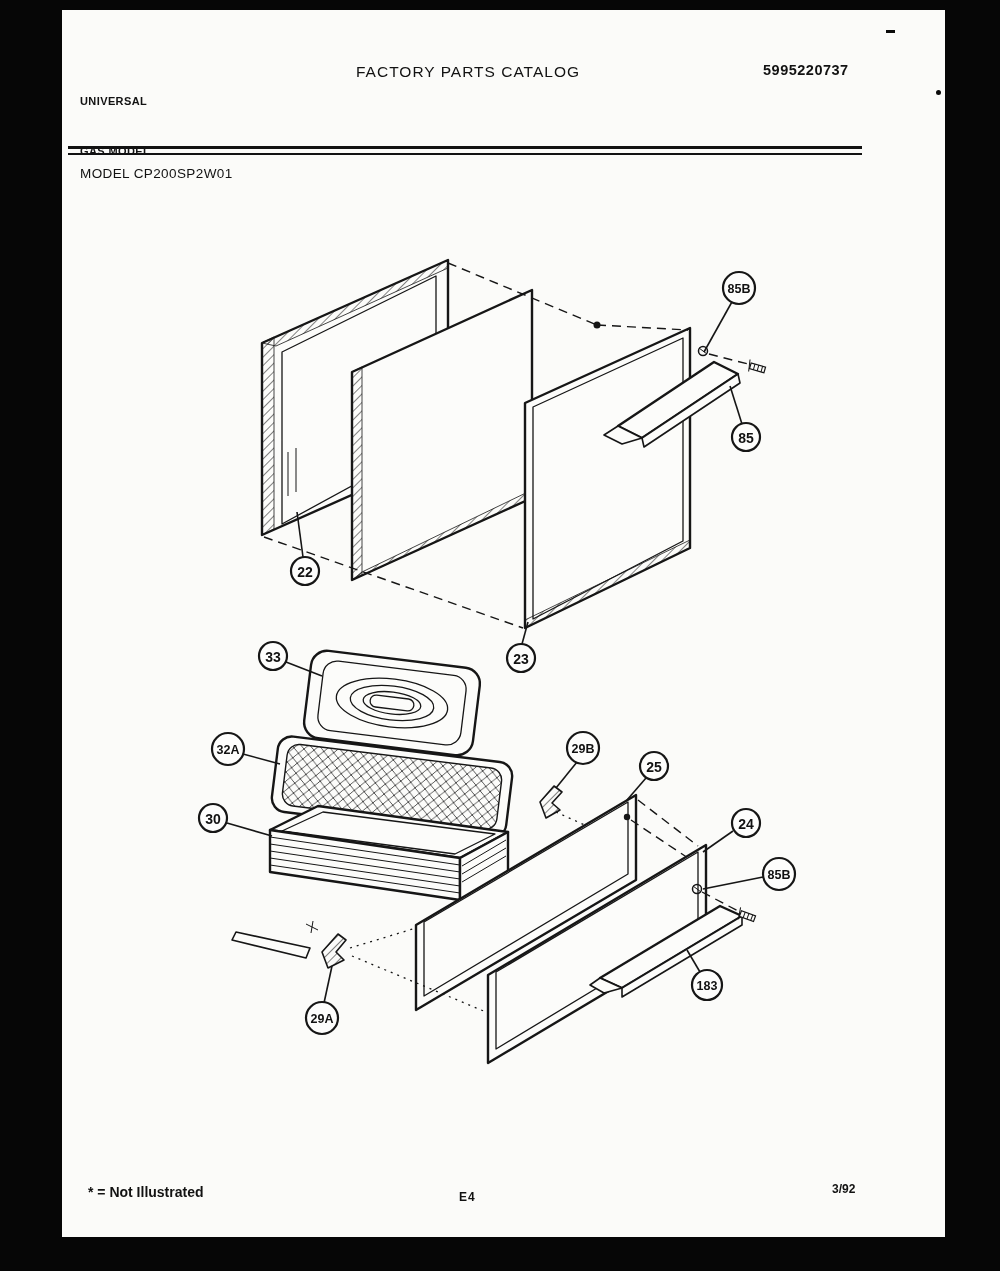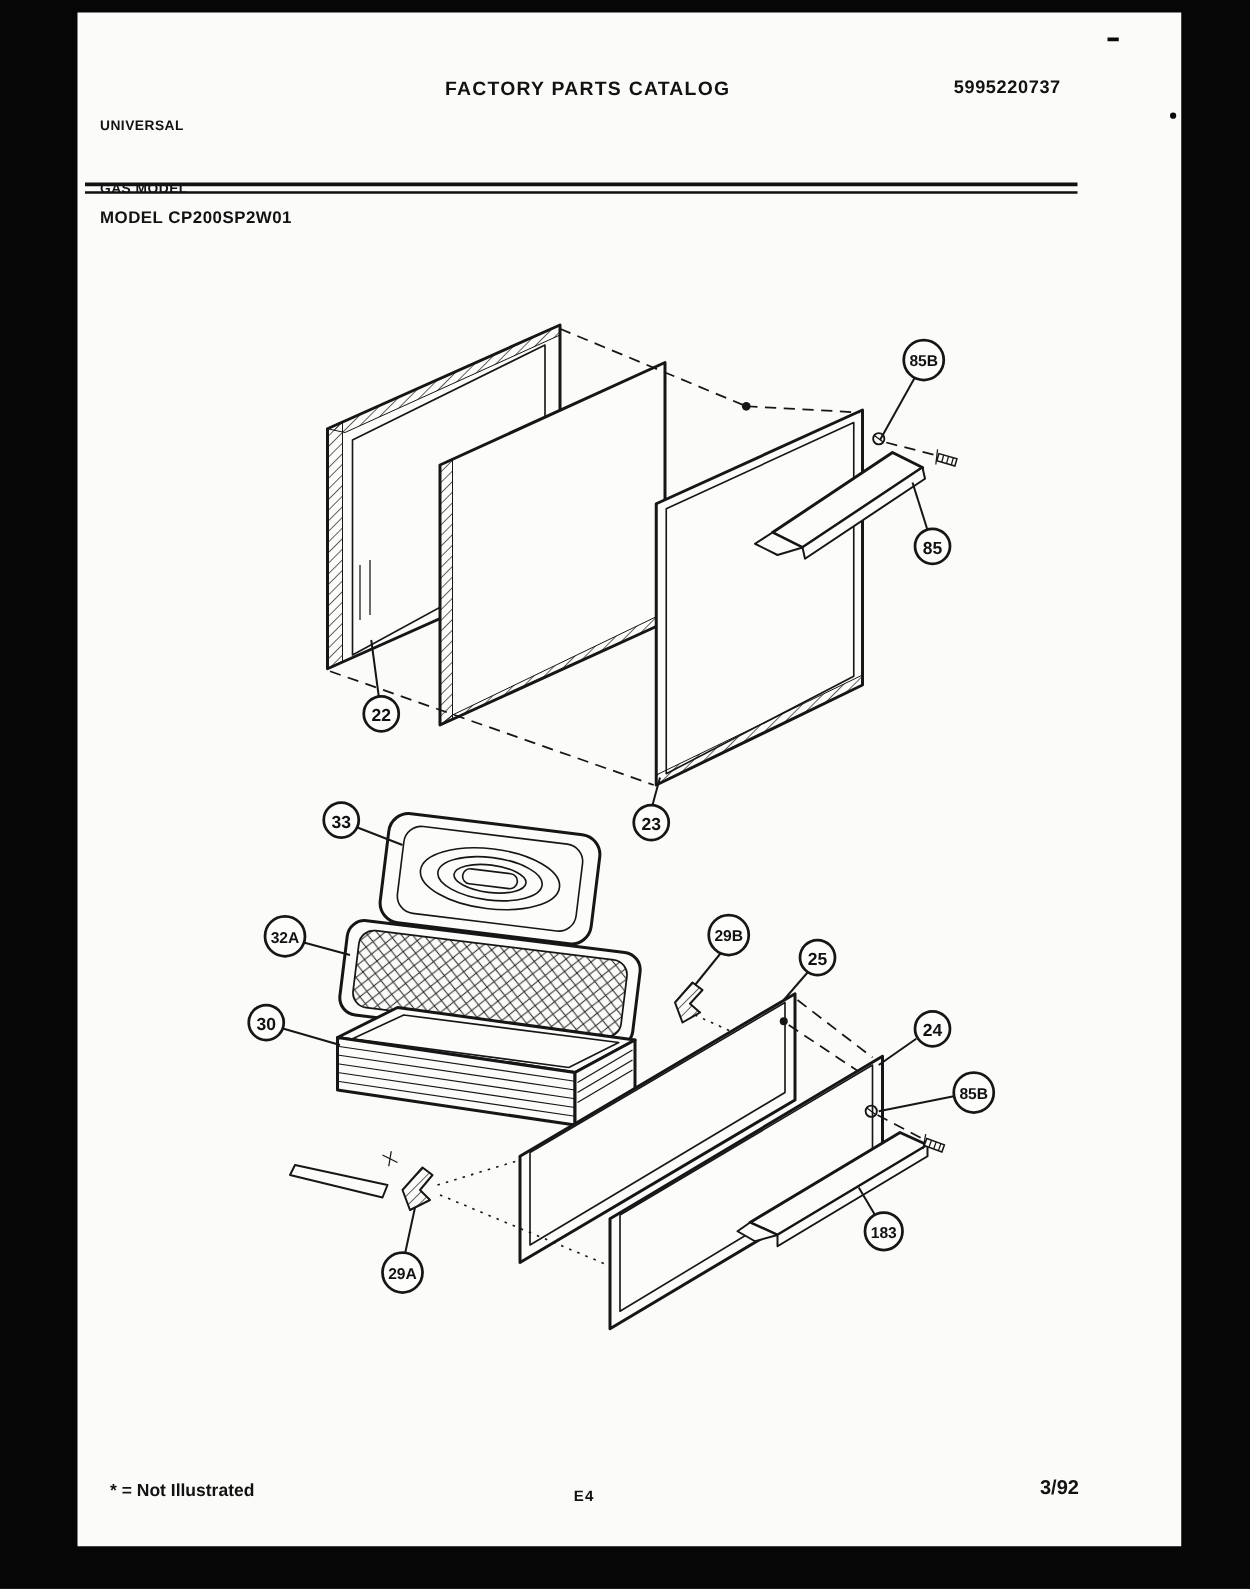--- a/index.html
+++ b/index.html
@@ -1,27 +1,27 @@
 <!DOCTYPE html>
 <html><head>
 <meta charset="utf-8">
 <style>
   html,body{margin:0;padding:0;background:#2b2b2b;}
   .sheet{position:relative;width:1000px;height:1271px;background:#060606;overflow:hidden;
          font-family:"Liberation Sans",sans-serif;color:#121212;}
   .paper{position:absolute;left:62px;top:10px;width:883px;height:1227px;background:#fbfbf9;}
   .abs{position:absolute;white-space:pre;}
   .brand{left:80px;top:60px;font-size:11px;font-weight:700;letter-spacing:.4px;line-height:1.5;}
-  .title{left:356px;top:63px;font-size:15.5px;font-weight:700;letter-spacing:1px;}
+  .title{left:356px;top:63px;font-size:15.5px;font-weight:400;letter-spacing:1px;}
   .pubnum{left:763px;top:62px;font-size:14.5px;font-weight:700;letter-spacing:.5px;}
   .rule{left:68px;top:146px;width:794px;height:4px;border-top:3px solid #121212;border-bottom:2px solid #121212;position:absolute;}
-  .model{left:80px;top:166px;font-size:13.5px;font-weight:700;letter-spacing:.4px;}
+  .model{left:80px;top:166px;font-size:13.5px;font-weight:400;letter-spacing:.4px;}
   .footnote{left:88px;top:1184px;font-size:14px;font-weight:700;}
   .pagecode{left:459px;top:1190px;font-size:12px;font-weight:700;letter-spacing:1px;}
-  .revdate{left:832px;top:1182px;font-size:16px;font-weight:700;}
+  .revdate{left:832px;top:1182px;font-size:12px;font-weight:700;}
   .speck{position:absolute;background:#0a0a0a;}
   svg.diagram{position:absolute;left:0;top:0;}
   
   .p2{fill:#fcfcfa;stroke:#161616;stroke-width:2.4;stroke-linejoin:round;}
   .p15{fill:#fcfcfa;stroke:#161616;stroke-width:1.6;stroke-linejoin:round;}
   .p1{fill:none;stroke:#161616;stroke-width:1.3;stroke-linejoin:round;}
   .th{fill:none;stroke:#161616;stroke-width:1;}
   .dash{fill:none;stroke:#161616;stroke-width:1.4;stroke-dasharray:9 6;}
   .dotl{fill:none;stroke:#161616;stroke-width:1.3;stroke-dasharray:2 5;}
   .lead{stroke:#161616;stroke-width:1.6;}

